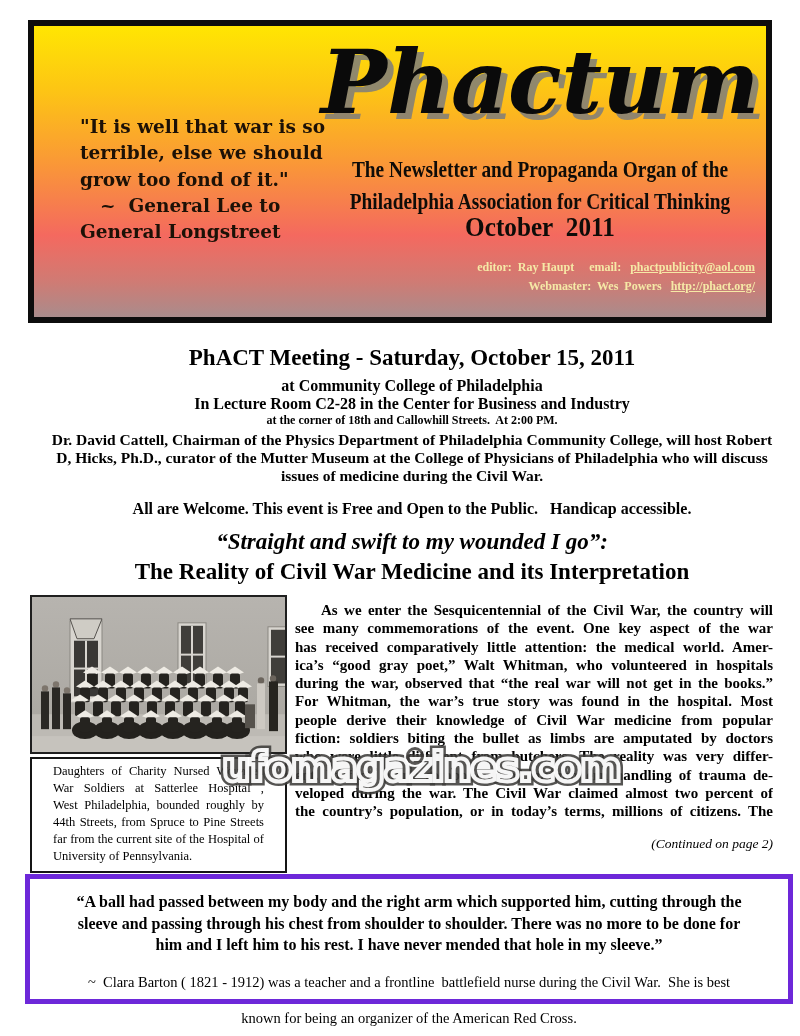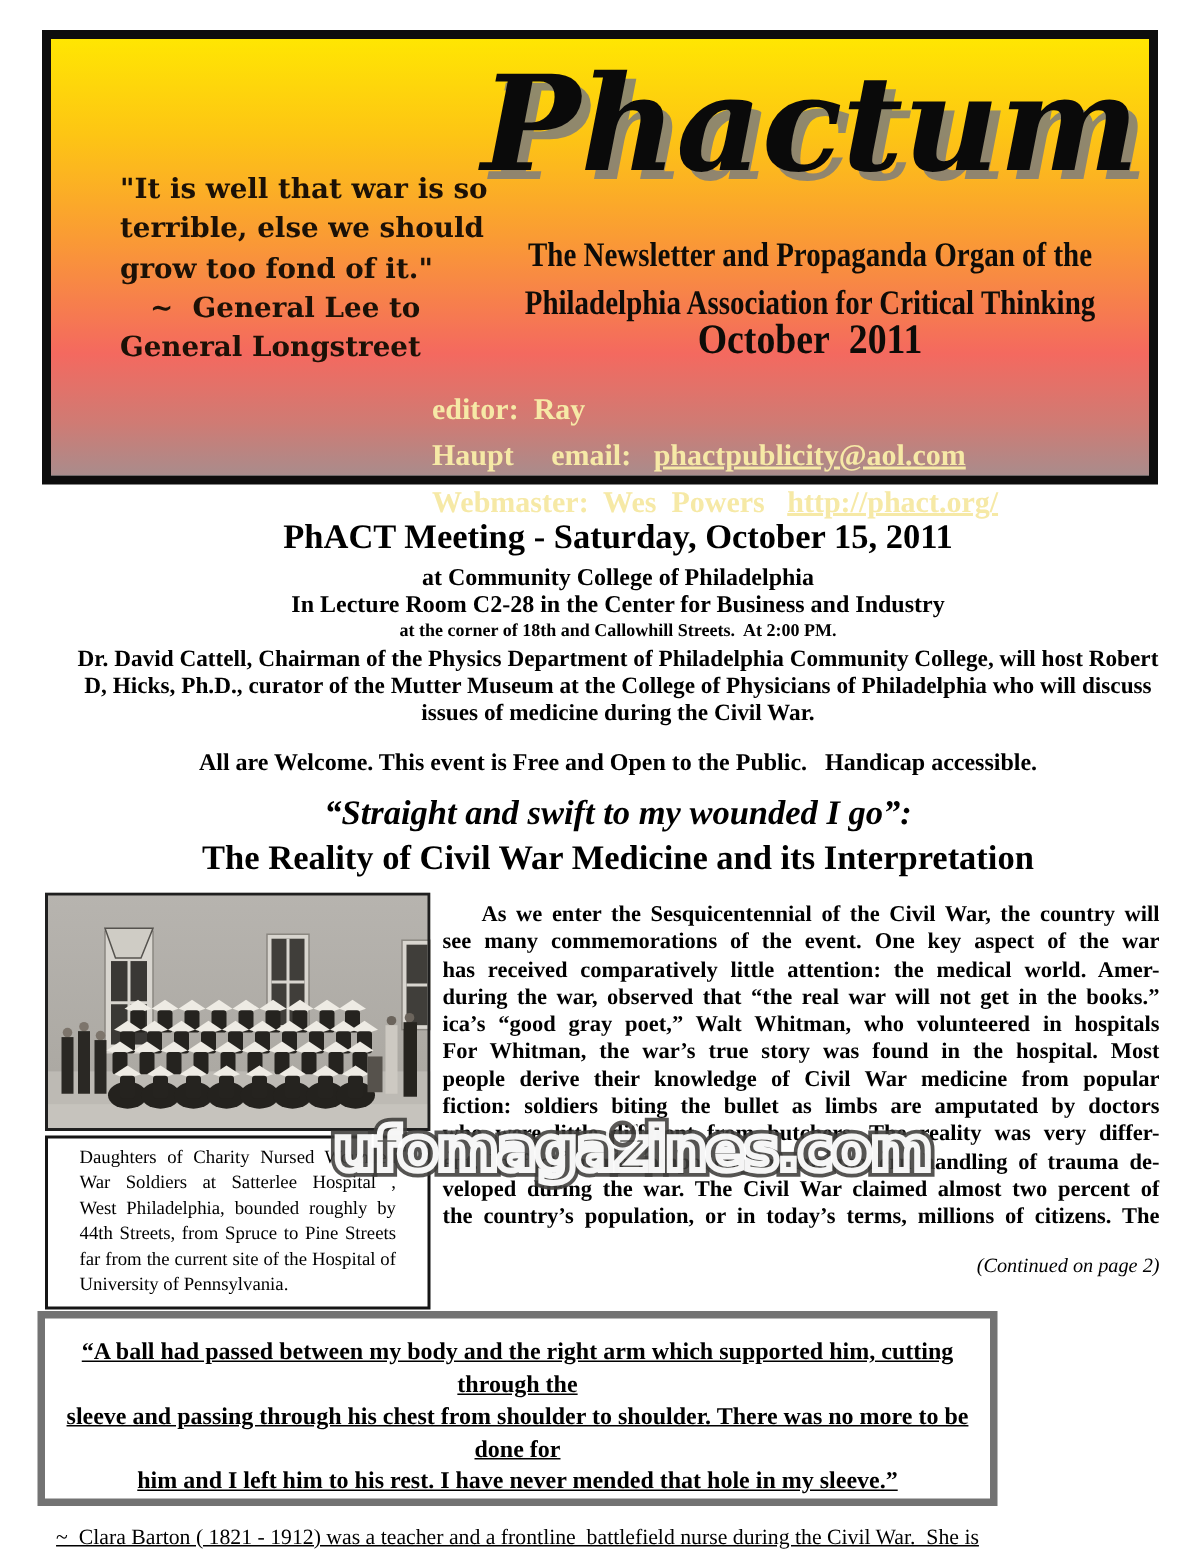--- a/index.html
+++ b/index.html
@@ -14,22 +14,22 @@
     font-family:"DejaVu Serif",serif;font-weight:bold;font-size:18.5px;line-height:1.42;color:#1c1106;}
   .lee-quote .indent{padding-left:20px;}
   .mast-title{position:absolute;left:273px;top:10px;width:466px;text-align:center;
     font-family:"DejaVu Serif",serif;font-style:italic;font-weight:bold;font-size:88px;line-height:1.05;
     color:#0a0a0a;text-shadow:6px 6px 0 rgba(125,125,125,0.85);}
   .mast-sub{position:absolute;left:273px;top:128px;width:466px;text-align:center;
     font-weight:bold;font-size:23px;line-height:1.4;color:#0e0c08;
     transform:scaleX(0.84);transform-origin:50% 0;}
   .mast-issue{position:absolute;left:273px;top:185px;width:466px;text-align:center;
     font-weight:bold;font-size:28px;color:#0e0c08;transform:scaleX(0.9);transform-origin:50% 0;}
-  .editor-block{position:absolute;left:254px;top:232px;width:446px;text-align:left;
-    font-weight:bold;font-size:20px;line-height:1.55;color:#f6e9a6;}
+  .editor-block{position:absolute;left:275px;top:232px;width:446px;text-align:right;
+    font-weight:bold;font-size:12px;line-height:1.55;color:#f6e9a6;}
   .editor-block a{color:#f6e9a6;text-decoration:underline;cursor:pointer;}
 
   
   .cline{position:absolute;left:0;width:800px;text-align:center;font-weight:bold;margin-left:12px;}
   .meeting-title{top:345px;font-size:23px;}
   .m1{top:377px;font-size:16px;}
   .m2{top:395px;font-size:16px;}
   .m3{top:413px;font-size:12px;}
   .h1{top:431px;font-size:15.5px;}
   .h2{top:449px;font-size:15.5px;}
@@ -55,22 +55,22 @@
   
   .watermark{position:absolute;left:222px;top:744px;z-index:6;display:grid;pointer-events:none;
     font-family:"DejaVu Sans",sans-serif;font-weight:bold;font-size:40px;letter-spacing:-1.5px;}
   .watermark span{grid-area:1/1;white-space:nowrap;}
   .wm-back{color:transparent;-webkit-text-stroke:9px rgba(62,60,58,0.88);}
   .wm-front{color:transparent;-webkit-text-stroke:4px rgba(255,255,255,0.95);}
   .wm-ring{position:absolute;left:406px;top:747px;width:12px;height:12px;border-radius:50%;
     border:3px solid rgba(62,60,58,0.85);box-shadow:0 0 0 2px rgba(255,255,255,0.9);z-index:7;}
 
   
-  .footer-box{position:absolute;left:25px;top:874px;width:640px;height:130px;box-sizing:border-box;
-    border:5px solid #737373;background:#fff;padding-top:12px;text-decoration:underline;}
+  .footer-box{position:absolute;left:25px;top:874px;width:768px;height:130px;box-sizing:border-box;
+    border:5px solid #6d28d9;background:#fff;padding-top:12px;}
   .fq-line{text-align:center;font-weight:bold;font-size:16px;line-height:21.5px;}
   .fa-line{text-align:center;font-size:14.5px;line-height:20px;margin-top:16px;}
 </style>
 </head>
 <body>
 
 <div class="page">
 
   <div class="masthead">
     <div class="lee-quote">
@@ -205,22 +205,22 @@
     <div class="jl cap-line">West Philadelphia, bounded roughly by 40th to</div>
     <div class="jl cap-line">44th Streets, from Spruce to Pine Streets not</div>
     <div class="jl cap-line">far from the current site of the Hospital of</div>
     <div class="cap-line">University of Pennsylvania.</div>
   </div>
 
   <div class="body-col">
     <div class="jl body-line first-indent">As we enter the Sesquicentennial of the Civil War, the country will</div>
     <div class="jl body-line">see many commemorations of the event. One key aspect of the war</div>
     <div class="jl body-line">has received comparatively little attention: the medical world. Amer-</div>
+    <div class="jl body-line">ica’s “good gray poet,” Walt Whitman, who volunteered in hospitals</div>
     <div class="jl body-line">during the war, observed that “the real war will not get in the books.”</div>
-    <div class="jl body-line">ica’s “good gray poet,” Walt Whitman, who volunteered in hospitals</div>
     <div class="jl body-line">For Whitman, the war’s true story was found in the hospital. Most</div>
     <div class="jl body-line">people derive their knowledge of Civil War medicine from popular</div>
     <div class="jl body-line">fiction: soldiers biting the bullet as limbs are amputated by doctors</div>
     <div class="jl body-line">who were little different from butchers. The reality was very differ-</div>
     <div class="jl body-line">ent. In fact, many components of our modern handling of trauma de-</div>
     <div class="jl body-line">veloped during the war. The Civil War claimed almost two percent of</div>
     <div class="jl body-line">the country’s population, or in today’s terms, millions of citizens. The</div>
   </div>
   <div class="continued">(Continued on page 2)</div>
 

